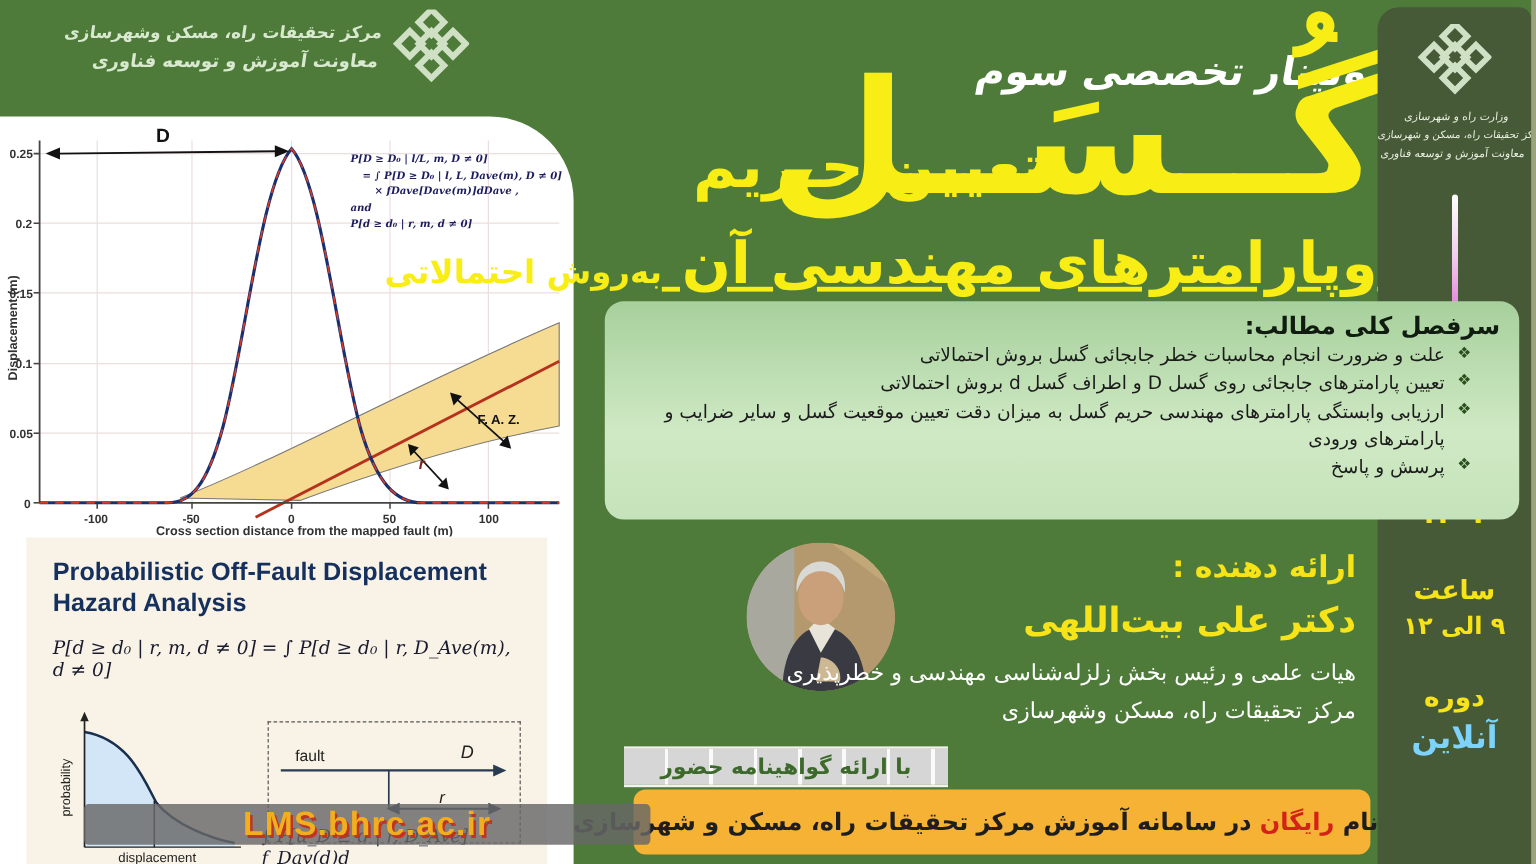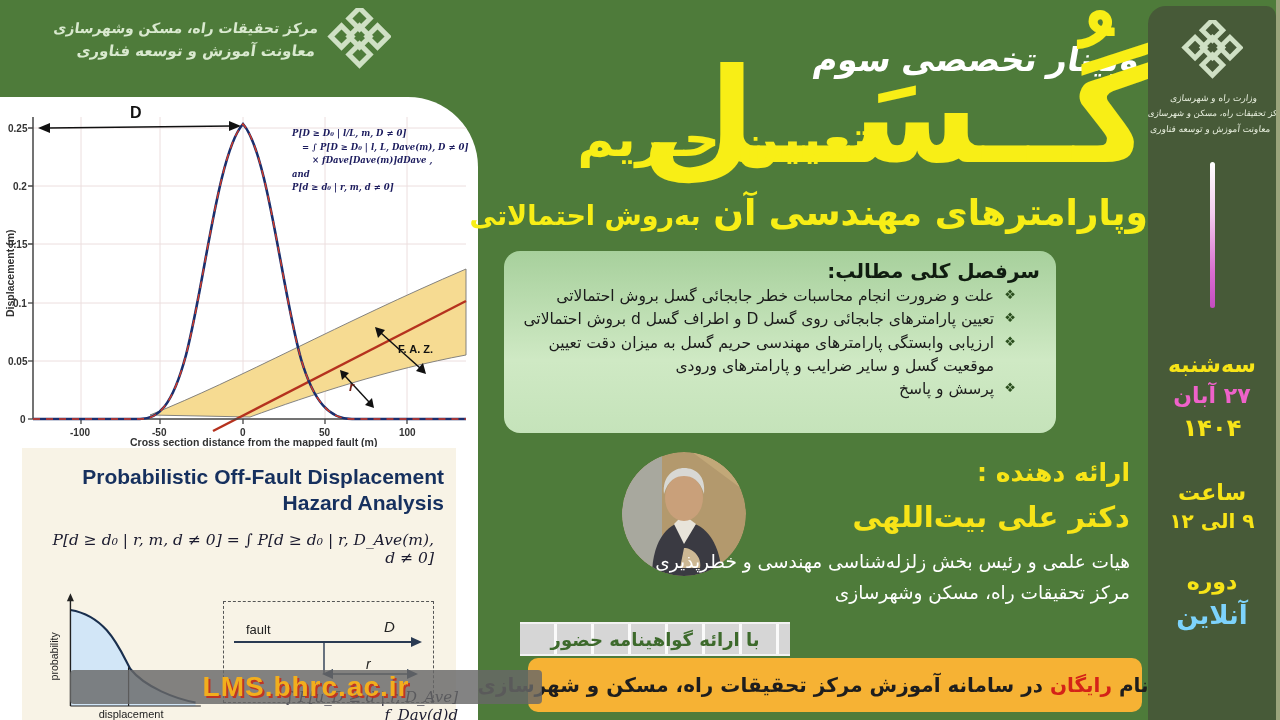--- a/index.html
+++ b/index.html
@@ -20,21 +20,21 @@
   }
   .chart-formulas{
     position:absolute; left:292px; top:30px; width:182px;
     font-family:"DejaVu Serif",serif; font-style:italic;
     font-size:8.5px; color:#1c1c5e; line-height:1.6; font-weight:bold;
   }
   .chart-formulas .f-ind1{padding-left:10px;}
   .chart-formulas .f-ind2{padding-left:20px;}
   .cream-box{
     position:absolute; left:22px; top:351px; width:434px; height:272px;
-    background:#f8f3e6; padding:16px 22px; box-sizing:border-box;text-align:right;
+    background:#f8f3e6; padding:16px 22px; box-sizing:border-box;
   }
   .pofdha-title{
     font-family:"Liberation Sans","DejaVu Sans",sans-serif;
     font-size:21px; font-weight:bold; color:#16305e; line-height:1.25; width:400px;
   }
   .pofdha-formula{
     margin-top:14px; font-family:"DejaVu Serif",serif; font-style:italic;
     font-size:15.5px; color:#1a1a2e;
   }
   .mini-row{display:flex; margin-top:12px; gap:16px; align-items:flex-start;}
@@ -63,25 +63,25 @@
   .big-title{position:absolute; right:130px; top:50px; direction:rtl; color:#f8ee16; line-height:1;}
   .big-title .word-gosal{font-size:132px; font-weight:bold;}
   .title-small{
     position:absolute; right:410px; top:110px; color:#f8ee16;
     font-size:50px; font-weight:bold; direction:rtl; z-index:2;
   }
   .subtitle{
     position:absolute; right:132px; top:192px; direction:rtl; color:#f8ee16; z-index:2;
     font-weight:bold;
   }
-  .subtitle .sub1{font-size:36px;}
+  .subtitle .sub1{font-size:48px;text-decoration:underline;}
   .subtitle .sub2{font-size:27px;}
   
   .topics{
-    position:absolute; left:504px; top:251px; width:552px; height:182px; box-sizing:border-box;
+    position:absolute; left:504px; top:251px; width:762px; height:182px; box-sizing:border-box;
     background:linear-gradient(180deg,#a7d09c 0%,#cfe9c4 60%,#c5e3ba 100%);
     border-radius:16px; padding:8px 16px 6px 10px; direction:rtl; z-index:1;
   }
   .topics-heading{font-size:20px; font-weight:bold; color:#101c10; margin-bottom:2px;}
   .topics ul{margin:0; padding:0 24px 0 0; list-style:none;}
   .topics li{font-size:15.5px; color:#1b1b1b; line-height:1.5; position:relative; padding-right:22px;}
   .topics li::before{content:"❖"; position:absolute; right:0; top:0; color:#2b4f1e; font-size:13px;}
   
   .presenter-photo{position:absolute; left:622px; top:452px; width:124px; height:124px; border-radius:50%; overflow:hidden;}
   .presenter-label{position:absolute; right:150px; top:458px; color:#f7e418; font-size:25px; font-weight:bold; direction:rtl;}

